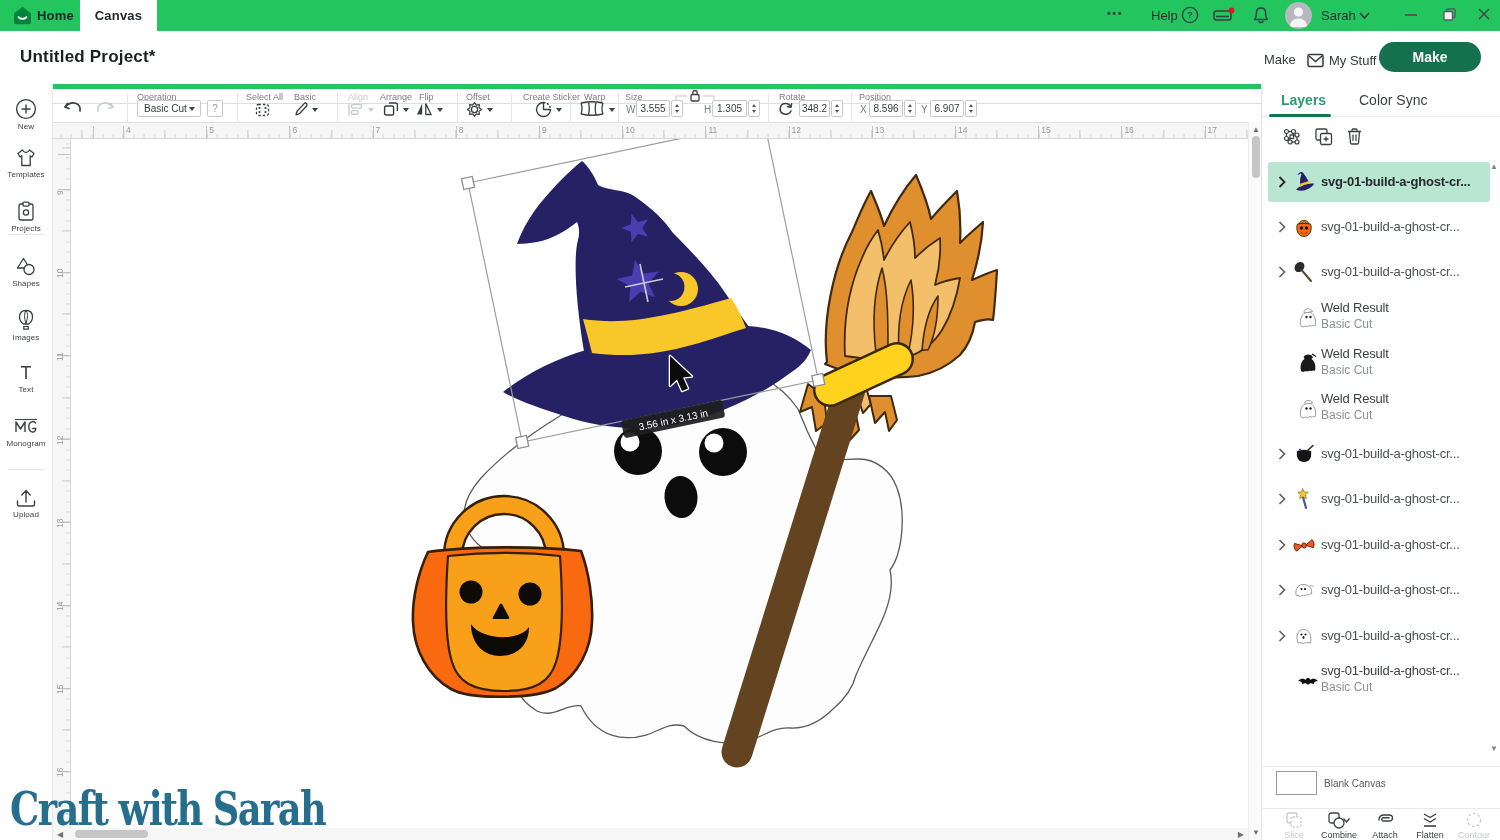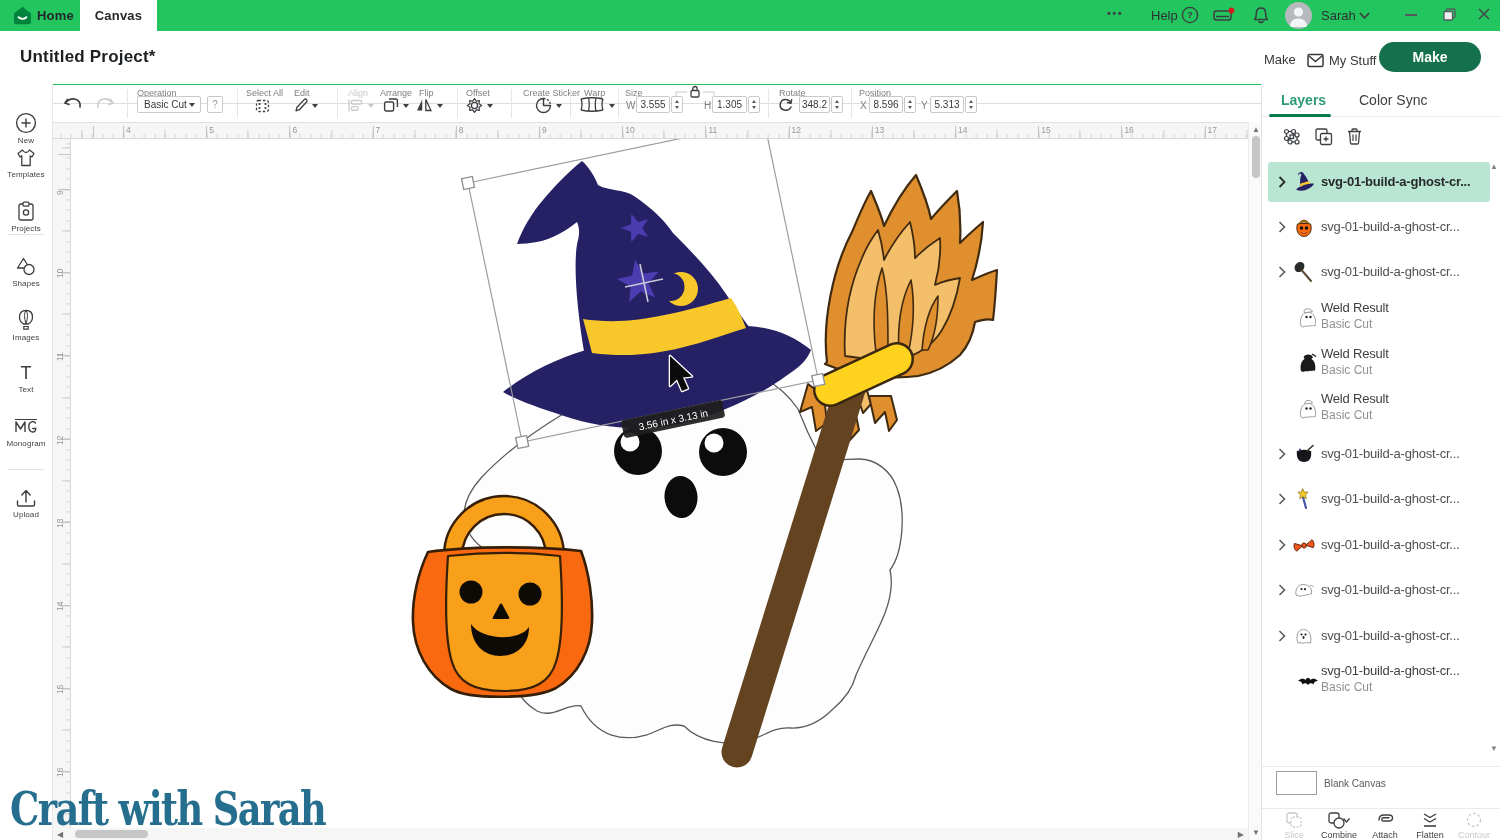--- a/index.html
+++ b/index.html
@@ -26,21 +26,21 @@
   #win-close { left:1477px; top:7px; width:14px; height:14px; }
 
   
   #projectbar { left:0; top:31px; width:1500px; height:53px; background:#fff; }
   #project-title { left:20px; top:16px; font-size:17px; font-weight:700; color:#1d2023; letter-spacing:.2px; }
   #save-btn { left:1264px; top:21px; font-size:13px; color:#35383b; }
   #mystuff-btn { left:1307px; top:18px; height:22px; display:flex; align-items:center; gap:5px; font-size:13px; color:#35383b; }
   #make-btn { left:1379px; top:11px; width:102px; height:30px; border-radius:15px; background:#15714d; color:#fff; font-size:14px; font-weight:700; text-align:center; line-height:30px; }
 
   
-  #toolbar { left:53px; top:84px; width:1209px; height:20px; background:#fff; border-top:1px solid #22c55e; border-bottom:1px solid #dedede; }
+  #toolbar { left:53px; top:84px; width:1209px; height:20px; background:#fff; border-top:5px solid #22c55e; border-bottom:1px solid #dedede; }
   .tb-label { position:absolute; top:3px; font-size:9px; color:#7c8084; }
   .tb-label.dis { color:#c6c9cc; }
   .tb-div { position:absolute; top:4px; height:29px; width:1px; background:#e6e6e6; }
   .numbox { position:absolute; top:11px; height:17px; border:1px solid #c9c9c9; border-radius:2px; font-size:10px; color:#36393c; text-align:center; line-height:15px; background:#fff; }
   .stepbox { position:absolute; top:11px; width:12px; height:17px; border:1px solid #c9c9c9; border-radius:2px; background:#fff; }
   .stepbox:before, .stepbox:after { content:""; position:absolute; left:2.5px; border-left:2.5px solid transparent; border-right:2.5px solid transparent; }
   .stepbox:before { top:3px; border-bottom:3.5px solid #55585c; }
   .stepbox:after { bottom:3px; border-top:3.5px solid #55585c; }
   .axis { position:absolute; top:15px; font-size:10px; color:#7c8084; }
   .caret { display:inline-block; width:0; height:0; border-left:3.5px solid transparent; border-right:3.5px solid transparent; border-top:4px solid #3e4144; }
@@ -196,21 +196,21 @@
 
   <span class="tb-label" style="left:193px">Select All</span>
   <svg class="abs" style="left:201px;top:13px" width="17" height="16" viewBox="0 0 17 16">
     <rect x="2.5" y="2.5" width="12" height="11" rx="2" fill="none" stroke="#3b3e41" stroke-width="1.3" stroke-dasharray="2.4 2"></rect>
     <circle cx="5.5" cy="6" r="1.1" fill="#3b3e41"></circle>
       <circle cx="11.5" cy="6" r="1.1" fill="#3b3e41"></circle>
     <circle cx="5.5" cy="10" r="1.1" fill="#3b3e41"></circle>
       <circle cx="11.5" cy="10" r="1.1" fill="#3b3e41"></circle>
   </svg>
 
-  <span class="tb-label" style="left:241px">Edit</span>
+  <span class="tb-label" style="left:241px">Basic</span>
   <svg class="abs" style="left:240px;top:12px" width="16" height="17" viewBox="0 0 16 17">
     <path d="M3 13.8 L4 10.3 L11.2 2.6 Q12.3 1.5 13.5 2.6 Q14.7 3.8 13.6 5 L6.4 12.7 L3 13.8 Z" fill="none" stroke="#3b3e41" stroke-width="1.3" stroke-linejoin="round"></path>
   </svg>
   <span class="caret abs" style="left:259px;top:19px"></span>
   <div class="tb-div" style="left:284px"></div>
 
   <span class="tb-label dis" style="left:295px">Align</span>
   <svg class="abs" style="left:294px;top:13px" width="17" height="15" viewBox="0 0 17 15">
     <path d="M2 1.5 V13.5" stroke="#c9cccf" stroke-width="1.4"></path>
     <rect x="4.5" y="2.5" width="10" height="3.6" rx="1" fill="none" stroke="#c9cccf" stroke-width="1.4"></rect>
@@ -279,26 +279,26 @@
   </svg>
   <div class="numbox" style="left:746px;width:31px">348.2</div>
   <div class="stepbox" style="left:778px"></div>
   <div class="tb-div" style="left:798px"></div>
 
   <span class="tb-label" style="left:806px">Position</span>
   <span class="axis" style="left:807px">X</span>
   <div class="numbox" style="left:816px;width:34px">8.596</div>
   <div class="stepbox" style="left:851px"></div>
   <span class="axis" style="left:868px">Y</span>
-  <div class="numbox" style="left:877px;width:34px">5.313</div>
+  <div class="numbox" style="left:877px;width:34px">6.907</div>
   <div class="stepbox" style="left:912px"></div>
 </div>
 
 <div id="sidebar" class="abs">
-  <div class="sb-item" style="top:28px">
+  <div class="sb-item" style="top:14px">
     <svg width="22" height="22" viewBox="0 0 22 22">
       <circle cx="11" cy="11" r="9.4" fill="none" stroke="#3c3f42" stroke-width="1.4"></circle>
       <path d="M11 6.5 V15.5 M6.5 11 H15.5" stroke="#3c3f42" stroke-width="1.4"></path>
     </svg>
     <span>New</span>
   </div>
   <div class="sb-item" style="top:64px">
     <svg width="22" height="20" viewBox="0 0 22 20">
       <path d="M7.5 2 L3 5.5 L5 9 L6.8 7.8 L6.8 17.5 L15.2 17.5 L15.2 7.8 L17 9 L19 5.5 L14.5 2 Q13 4.5 11 4.5 Q9 4.5 7.5 2 Z" fill="none" stroke="#3c3f42" stroke-width="1.3" stroke-linejoin="round"></path>
     </svg>

